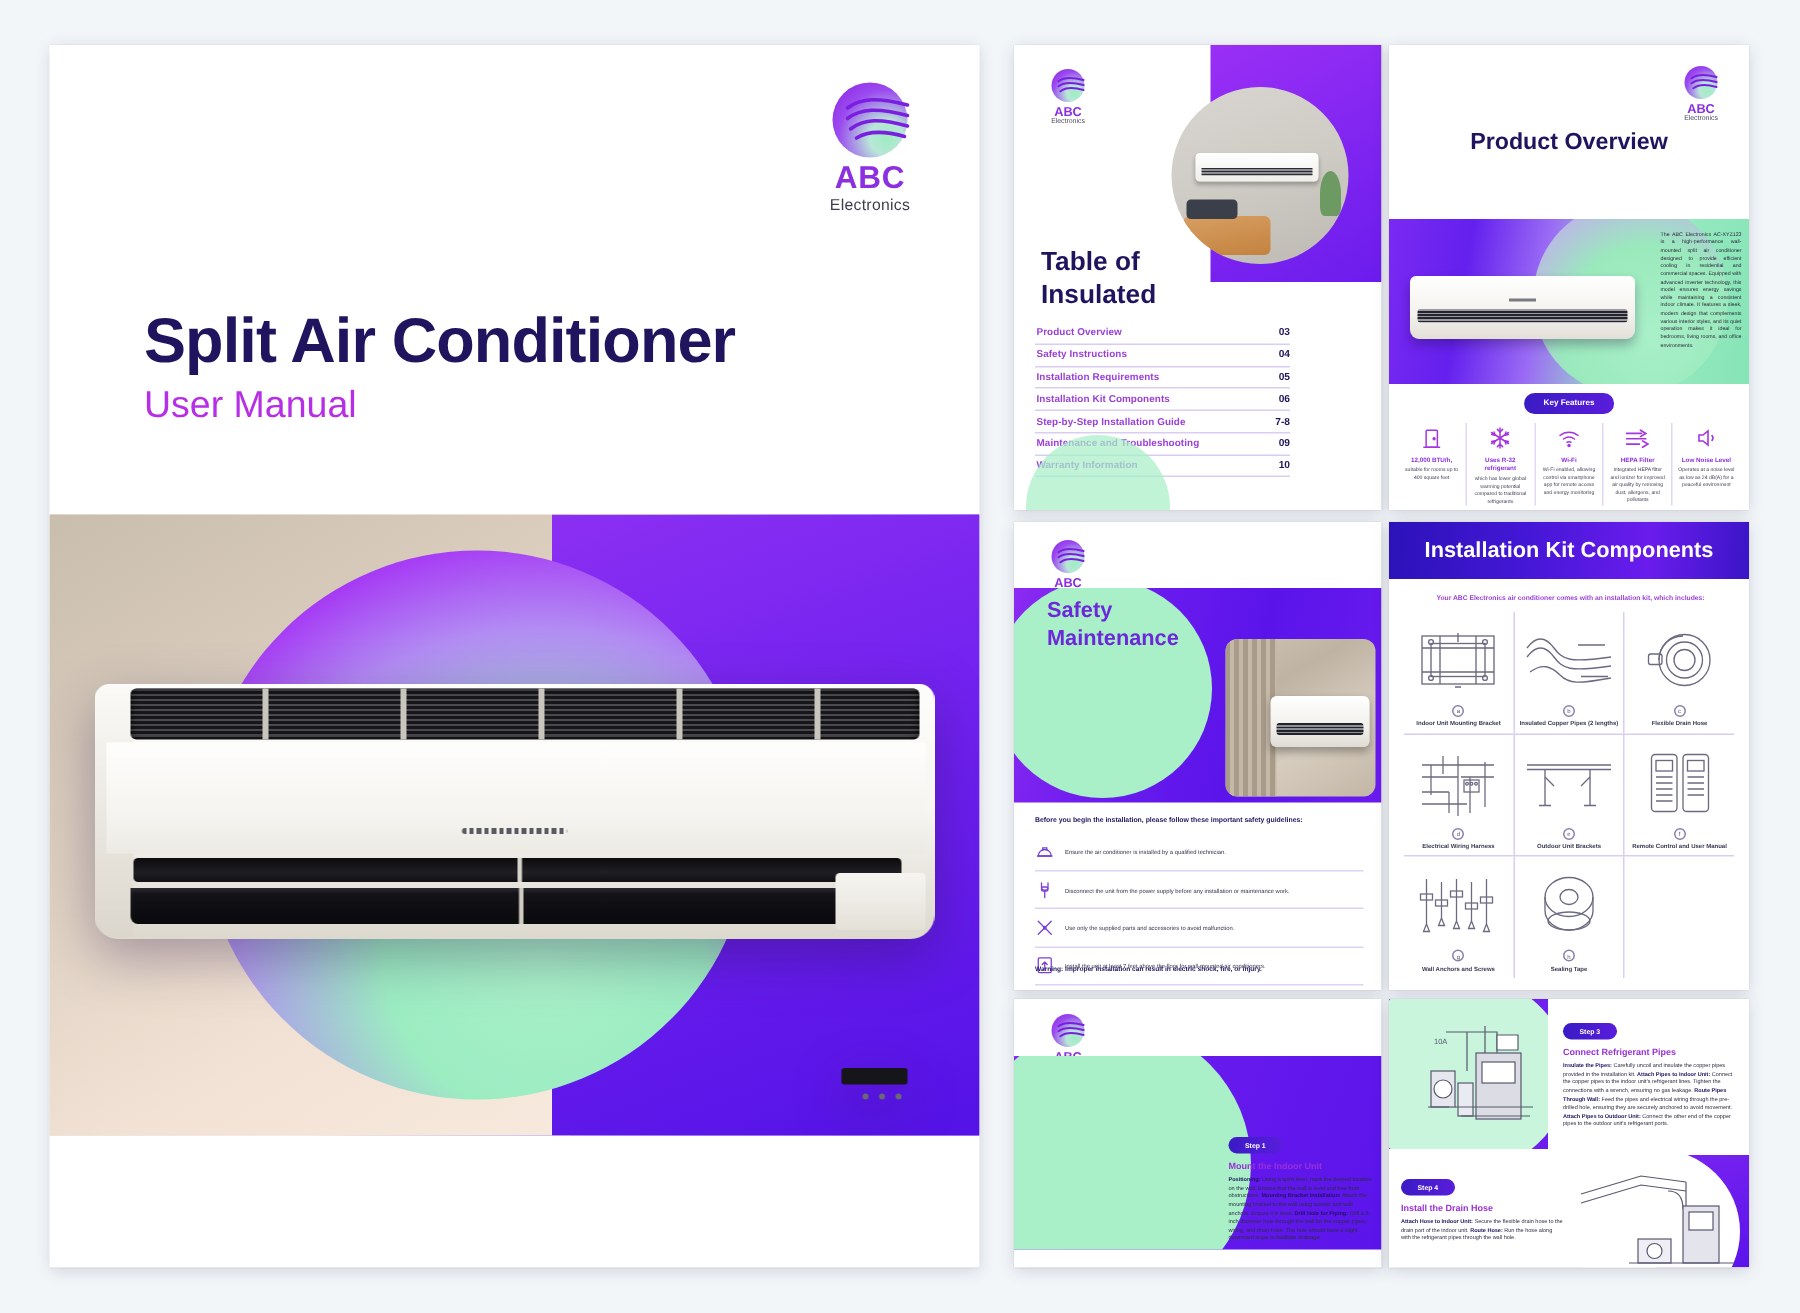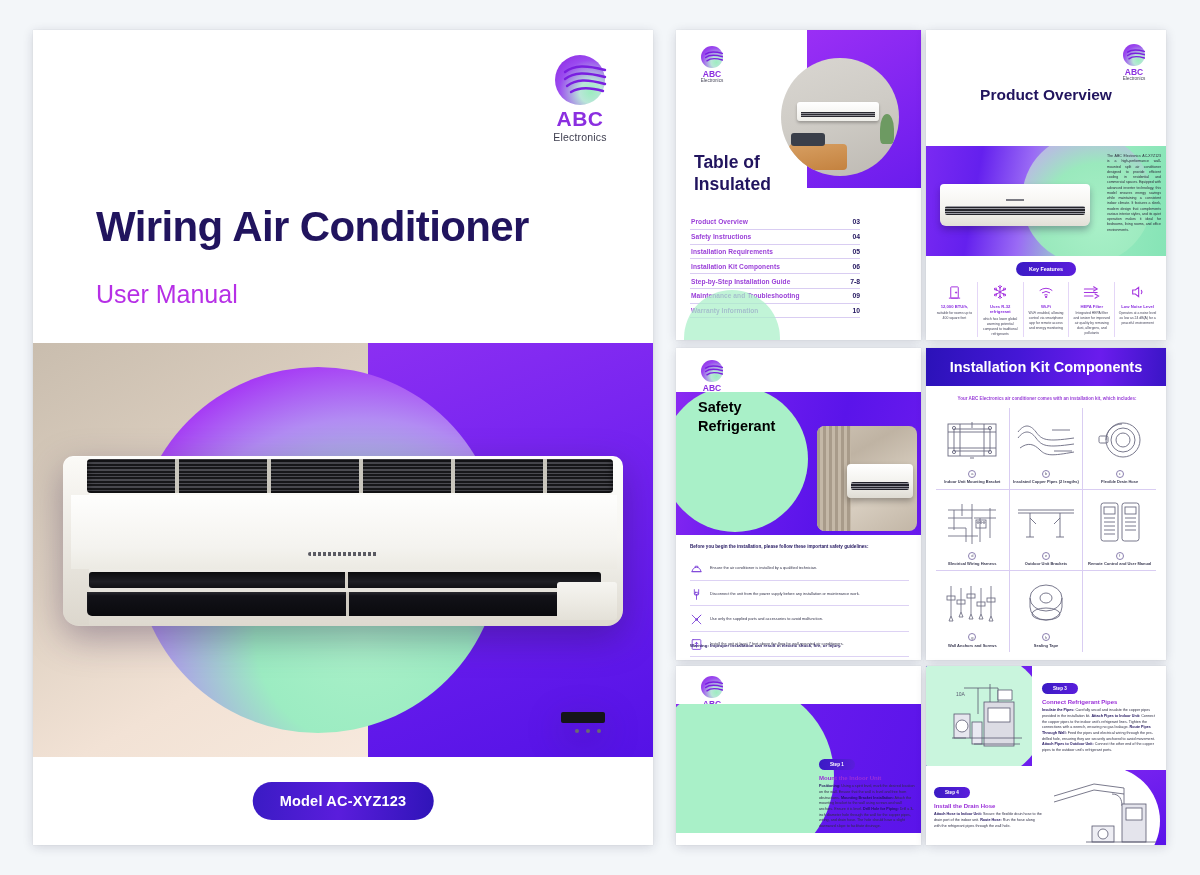--- a/index.html
+++ b/index.html
@@ -21,21 +21,21 @@
   .cover-top{position:relative;height:313px;background:#fff}
   .cover-logo{position:absolute;right:34px;top:25px;width:78px;text-align:center}
   .logo-mark{width:50px;height:50px;margin:0 auto;position:relative}
   .logo-disc{position:absolute;inset:0;border-radius:50%;
     background:radial-gradient(circle at 72% 74%,#9dedc0 0%,#b9e6d8 22%,#9b4bf0 62%,#8a1fe0 100%)}
   .logo-waves{position:absolute;left:6px;top:8px;width:48px;height:34px}
   .logo-abc{font-size:21px;font-weight:700;color:#8b2fe0;letter-spacing:.5px;margin-top:3px;line-height:1}
   .logo-sub{font-size:10.5px;color:#3d3d4e;letter-spacing:.2px;margin-top:2px}
   .cover-title{position:absolute;left:63px;top:120px;width:520px}
   .cover-title h1{font-size:42px;line-height:1.22;font-weight:700;color:#21145e;letter-spacing:-.6px}
-  .cover-sub{margin-top:28px;font-size:25px;color:#b62fe6;font-weight:400}
+  .cover-sub{margin-top:4px;font-size:25px;color:#b62fe6;font-weight:400}
 
   
   .hero{position:relative;height:414px;overflow:hidden;
     background:linear-gradient(115deg,#cdbfb0 0%,#e0cfc0 28%,#f0ddd0 44%,#9a7af0 62%,#6a28ee 78%,#5b16ea 100%)}
   .hero-wall{position:absolute;left:0;top:0;width:56%;height:100%;
     background:linear-gradient(150deg,#c9bdae 0%,#ddd0c1 40%,#f2e2d5 72%,#f7e9dd 100%)}
   .hero-purple{position:absolute;right:0;top:0;width:46%;height:100%;
     background:linear-gradient(160deg,#8b2ff2 0%,#6f20ef 46%,#5412e6 100%)}
   .hero-circle{position:absolute;left:46%;top:50%;transform:translate(-50%,-50%);
     width:366px;height:366px;border-radius:50%;
@@ -94,21 +94,21 @@
   .toc-photo .mini-ac{position:absolute;left:16px;top:44px;width:82px;height:19px;border-radius:3px;
     background:linear-gradient(180deg,#fff,#efeee9);box-shadow:0 2px 3px rgba(0,0,0,.25)}
   .toc-photo .mini-ac:after{content:"";position:absolute;left:4px;right:4px;top:10px;height:5px;
     background:repeating-linear-gradient(0deg,#2a2a30 0 1px,#8e8e94 1px 2px)}
   .toc-photo .sofa{position:absolute;left:8px;bottom:6px;width:58px;height:26px;border-radius:4px;
     background:linear-gradient(170deg,#d79f62,#c4823f)}
   .toc-photo .sofa:after{content:"";position:absolute;left:2px;top:-11px;width:34px;height:13px;
     border-radius:3px;background:#3a3f4a}
   .toc-photo .plant{position:absolute;right:5px;top:56px;width:14px;height:30px;border-radius:50% 50% 20% 20%;
     background:#6d9a62}
-  .toc-h{position:absolute;left:18px;top:122px;font-size:17.5px;line-height:1.25;font-weight:700;color:#21145e}
+  .toc-h{position:absolute;left:18px;top:134px;font-size:17.5px;line-height:1.25;font-weight:700;color:#21145e}
   .toc-list{position:absolute;left:14px;top:185px;width:170px}
   .toc-row{display:flex;align-items:center;justify-content:space-between;
     padding:3.4px 0 3.4px 1px;border-bottom:.8px solid #d9cdf2}
   .toc-row span:first-child{font-size:6.6px;color:#9a3fd8;font-weight:600;letter-spacing:.05px}
   .toc-row span:last-child{font-size:6.8px;color:#21145e;font-weight:700}
   .toc-blob{position:absolute;left:8px;bottom:-46px;width:96px;height:96px;border-radius:50%;
     background:#a9f0c8;opacity:.72}
 
   
   .po-h{position:absolute;left:0;right:0;top:56px;text-align:center;font-size:15.5px;font-weight:700;color:#21145e}
@@ -132,21 +132,21 @@
   .po-feat:last-child{border-right:none}
   .po-ico{height:20px;display:flex;align-items:center;justify-content:center;color:#a535e0}
   .po-ft{font-size:4.2px;font-weight:700;color:#8b2fe0;line-height:1.3;margin-top:2px}
   .po-fd{font-size:3.4px;color:#44445a;line-height:1.45;margin-top:2px}
 
   
   .sf-band{position:absolute;left:0;right:0;top:44px;height:143px;overflow:hidden;
     background:linear-gradient(105deg,#8b2af2 0%,#6a1bee 34%,#5a14ea 62%,#6a1bee 100%)}
   .sf-circle{position:absolute;left:-14px;top:-6px;width:146px;height:146px;border-radius:50%;
     background:#a9f0c8}
-  .sf-h{position:absolute;left:22px;top:50px;font-size:14.5px;line-height:1.28;font-weight:700;color:#000000}
+  .sf-h{position:absolute;left:22px;top:50px;font-size:14.5px;line-height:1.28;font-weight:700;color:#6d28d9}
   .sf-photo{position:absolute;right:4px;top:34px;width:100px;height:105px;border-radius:8px;overflow:hidden;
     background:linear-gradient(150deg,#cfc4b5 0%,#bfb3a3 30%,#d7cdbf 64%,#c2b6a6 100%)}
   .sf-photo .blind{position:absolute;left:0;top:0;width:34px;height:100%;
     background:repeating-linear-gradient(90deg,#a89b8a 0 3px,#c4b8a7 3px 6px)}
   .sf-photo .unit{position:absolute;left:30px;top:38px;width:66px;height:34px;border-radius:4px;
     background:linear-gradient(180deg,#fff,#f1f0eb 60%,#dfdcd4);box-shadow:0 3px 6px rgba(0,0,0,.3)}
   .sf-photo .unit:after{content:"";position:absolute;left:4px;right:4px;top:18px;height:8px;
     background:repeating-linear-gradient(0deg,#22222a 0 1.2px,#8e8e96 1.2px 2.2px);border-radius:2px}
   .sf-intro{position:absolute;left:14px;right:12px;top:196px;font-size:4.6px;font-weight:700;color:#21145e}
   .sf-list{position:absolute;left:14px;right:12px;top:208px}
@@ -221,21 +221,21 @@
             </g>
           </svg>
         </div>
         <div class="logo-abc">ABC</div>
         <div class="logo-sub">Electronics</div>
       </div>
 
       <div class="cover-title">
         <h1>
           <br>
-          <span>Wiring Air Conditioner</span>
+          <span>Split Air Conditioner</span>
         </h1>
         <div class="cover-sub">User Manual</div>
       </div>
     </div>
 
     <div class="hero">
       <div class="hero-wall"></div>
       <div class="hero-purple"></div>
       <div class="hero-circle"></div>
       <div class="ac">
@@ -250,23 +250,20 @@
           <div class="ac-disp"></div>
           <div class="ac-leds">
             <i></i>
             <i></i>
             <i></i>
           </div>
         </div>
       </div>
     </div>
 
-    <div class="cover-foot">
-      <div class="model-badge">Model AC-XYZ123</div>
-    </div>
   </div>
 
   <div class="page p2">
     <div class="toc-hero"></div>
     <div class="toc-photo">
       <div class="mini-ac"></div>
       <div class="sofa"></div>
       <div class="plant"></div>
     </div>
 
@@ -429,21 +426,21 @@
 
     <div class="sf-band">
       <div class="sf-circle"></div>
       <div class="sf-photo">
         <div class="blind"></div>
         <div class="unit"></div>
       </div>
     </div>
     <div class="sf-h">
       <span>Safety</span><br>
-      <span>Refrigerant</span>
+      <span>Maintenance</span>
     </div>
 
     <div class="sf-intro">Before you begin the installation, please follow these important safety guidelines:</div>
     <div class="sf-list">
       <div class="sf-item">
         <span class="sf-ic">
           <svg width="13" height="13" viewBox="0 0 24 24" fill="none" stroke="currentColor" stroke-width="1.6">
             <path d="M4 16a8 8 0 0116 0z"></path>
               <path d="M2.5 16h19"></path>
               <path d="M9.5 9.2V6h5v3.2"></path>

